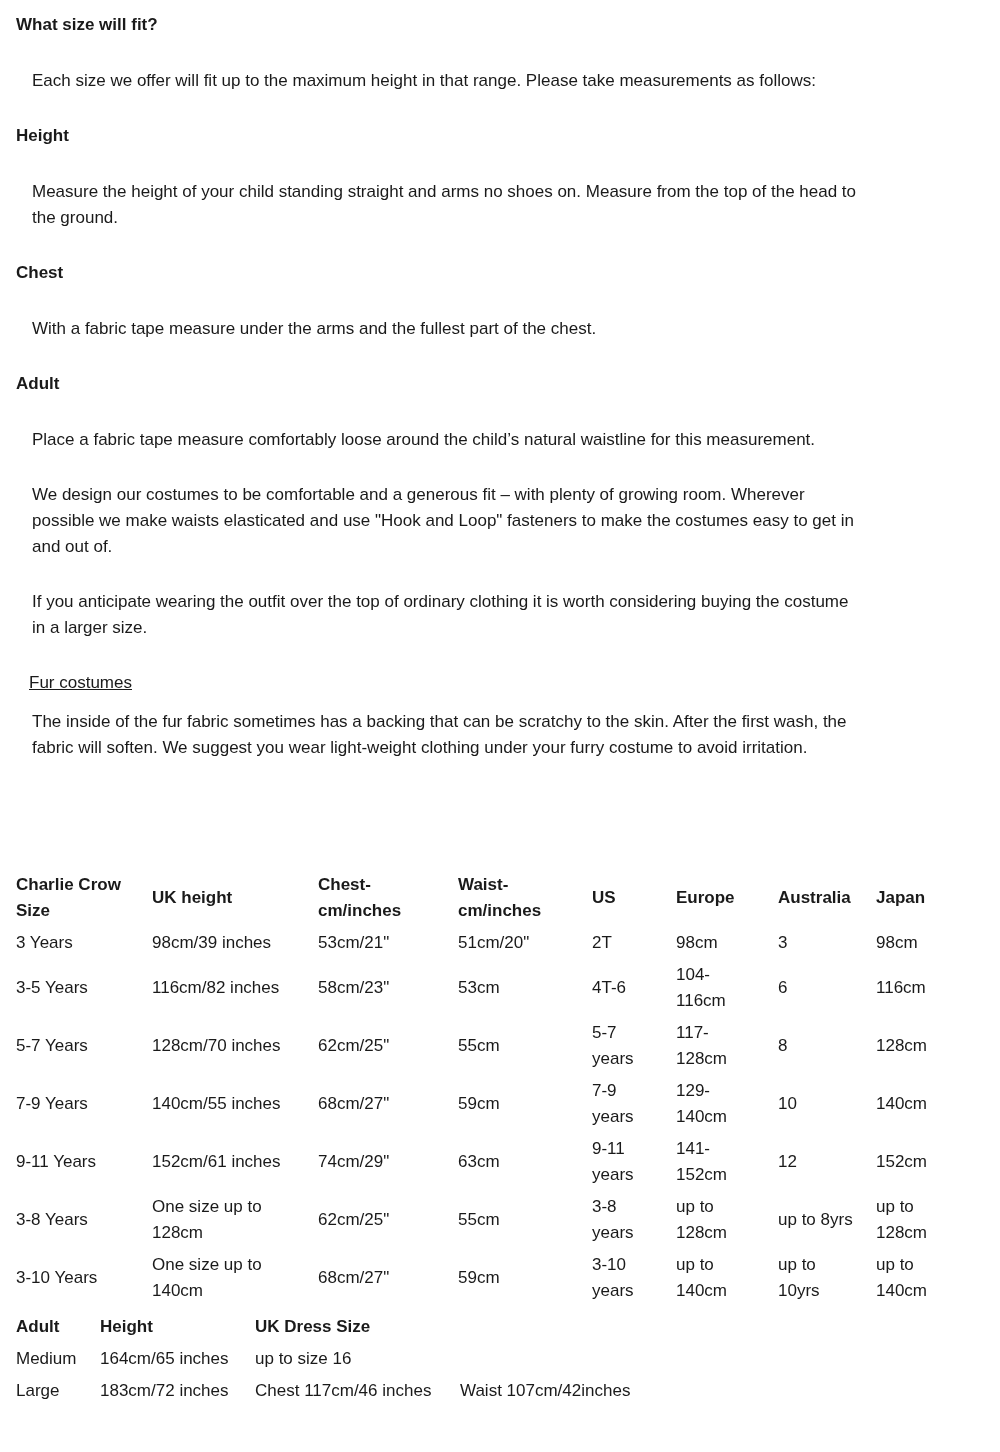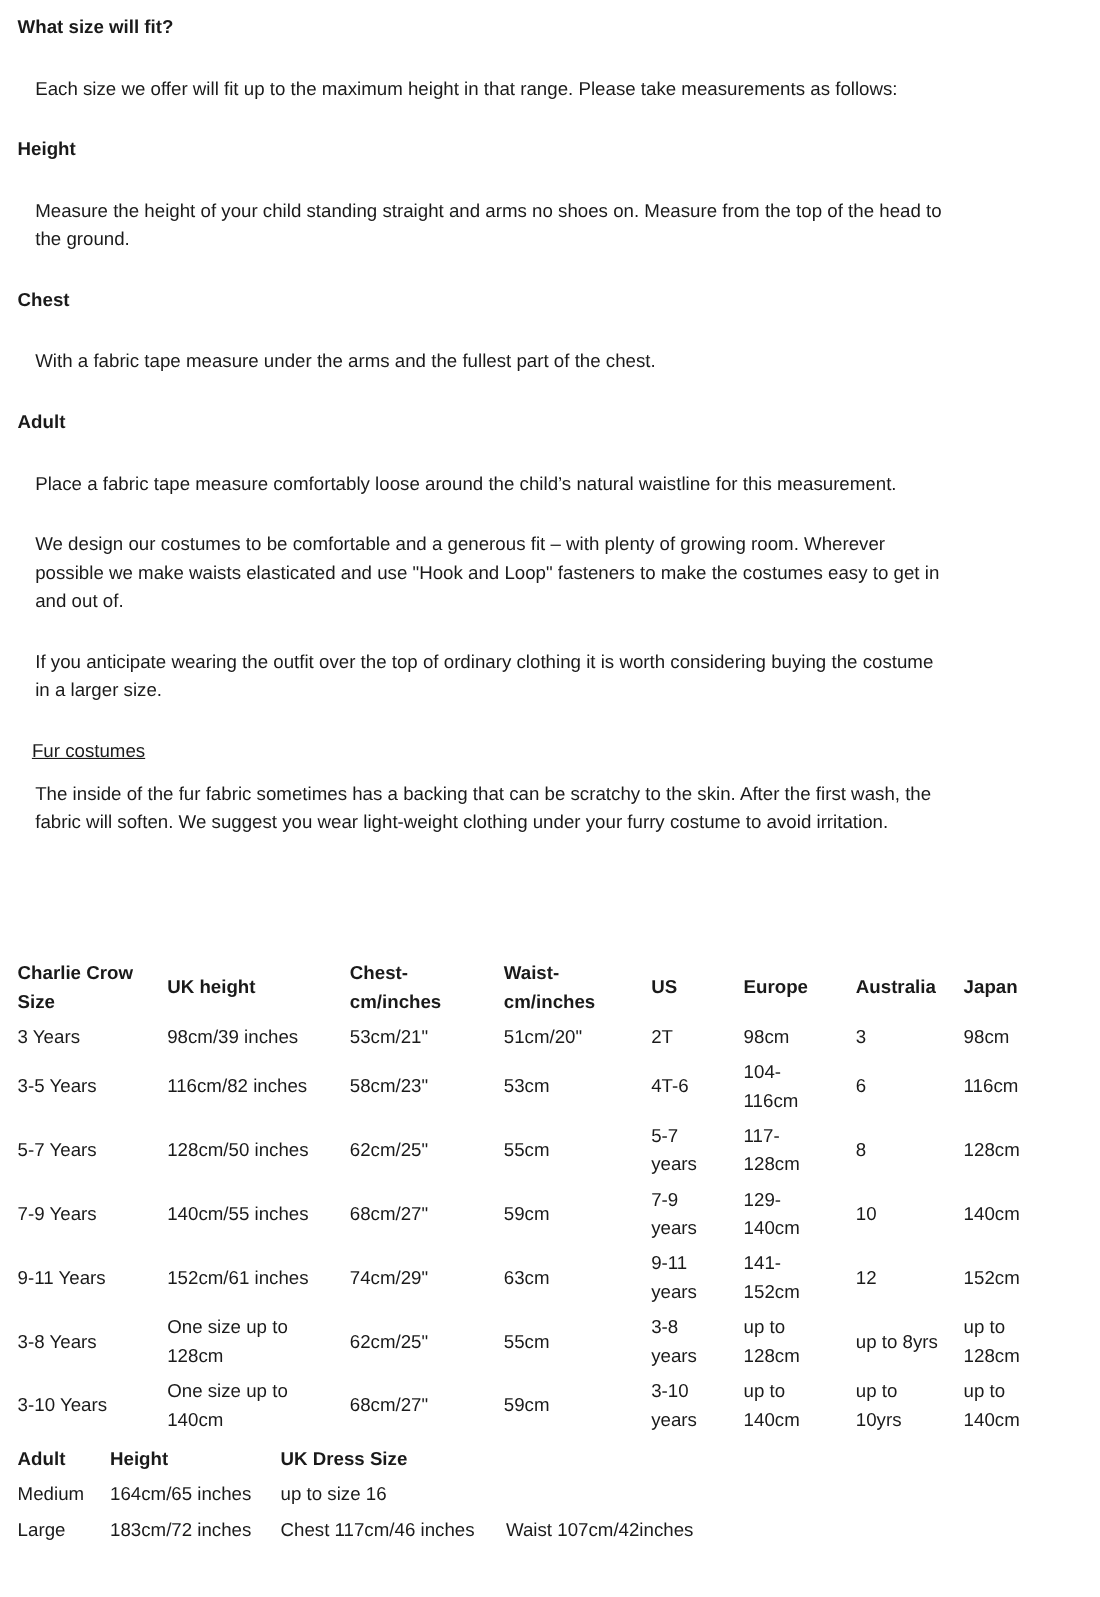--- a/index.html
+++ b/index.html
@@ -123,21 +123,21 @@
           <td>58cm/23"</td>
           <td>53cm</td>
           <td>4T-6</td>
           <td>104-
 116cm</td>
           <td>6</td>
           <td>116cm</td>
         </tr>
         <tr>
           <td>5-7 Years</td>
-          <td>128cm/50 inches</td>
+          <td>128cm/70 inches</td>
           <td>62cm/25"</td>
           <td>55cm</td>
           <td>5-7
 years</td>
           <td>117-
 128cm</td>
           <td>8</td>
           <td>128cm</td>
         </tr>
         <tr>

